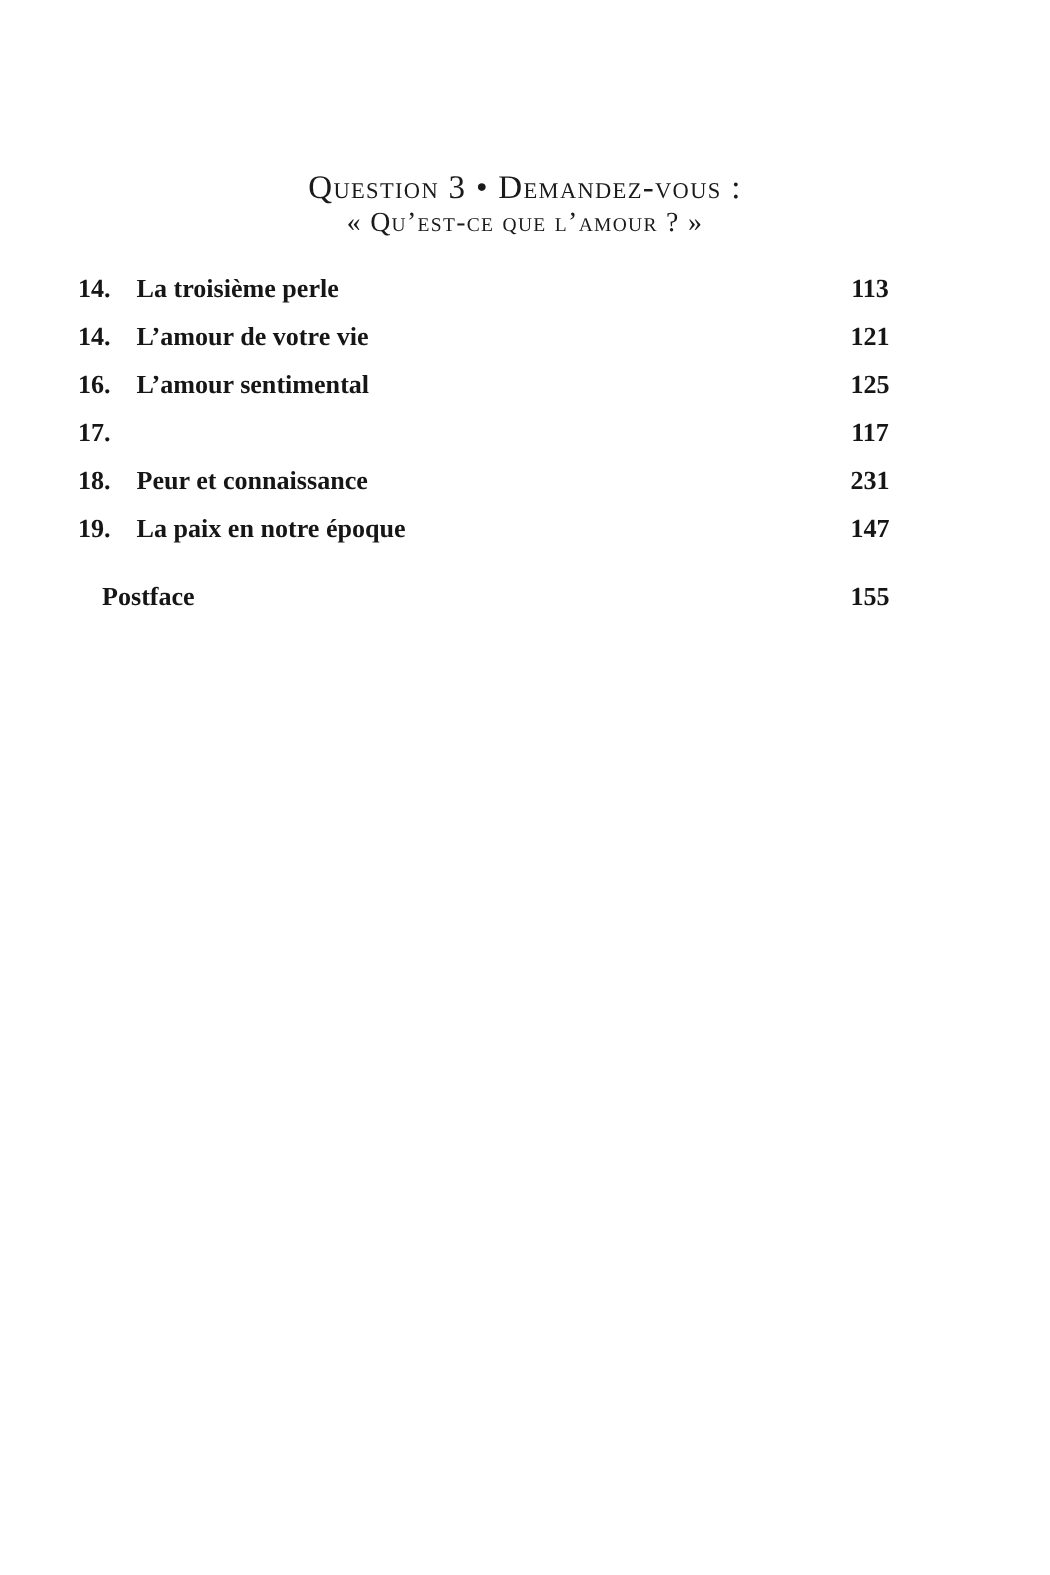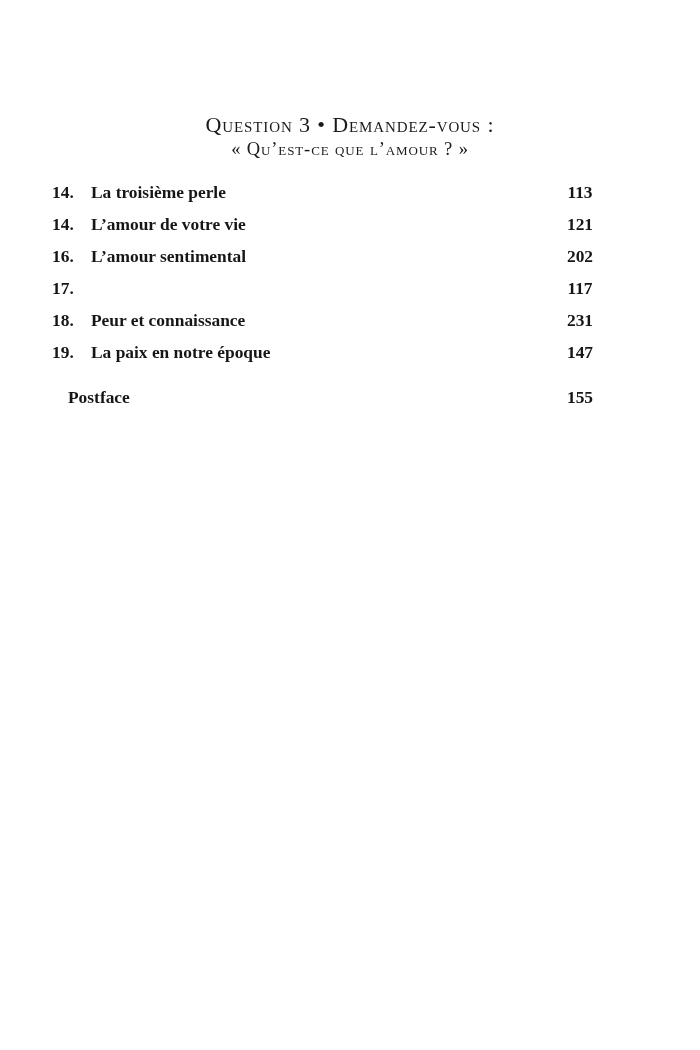--- a/index.html
+++ b/index.html
@@ -134,21 +134,21 @@
       <div class="toc-entry">
         <span class="entry-num">14.</span>
         <span class="entry-title">L’amour de votre vie</span>
         <span class="entry-leader"></span>
         <span class="entry-page">121</span>
       </div>
       <div class="toc-entry">
         <span class="entry-num">16.</span>
         <span class="entry-title">L’amour sentimental</span>
         <span class="entry-leader"></span>
-        <span class="entry-page">202</span>
+        <span class="entry-page">125</span>
       </div>
       <div class="toc-entry tight">
         <span class="entry-num">17.</span>
         <span class="entry-leader"></span>
         <span class="entry-page">117</span>
       </div>
       <div class="toc-entry">
         <span class="entry-num">18.</span>
         <span class="entry-title">Peur et connaissance</span>
         <span class="entry-leader"></span>

